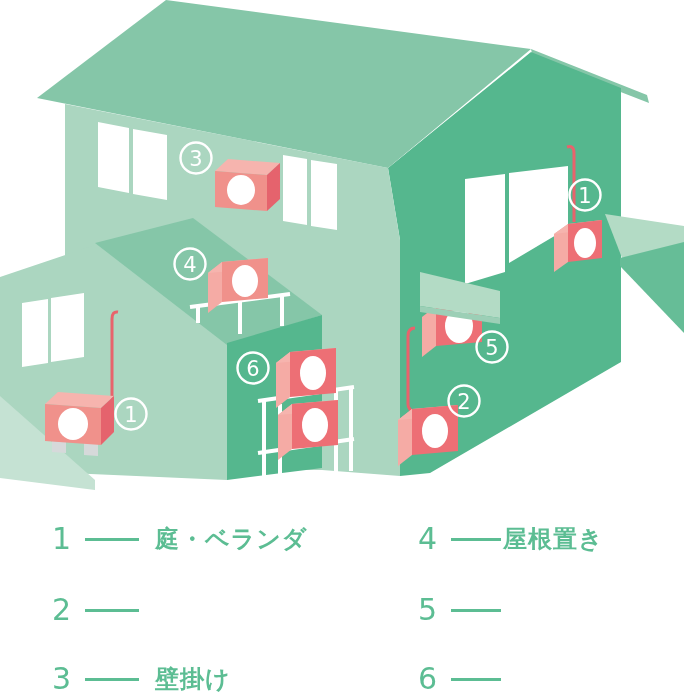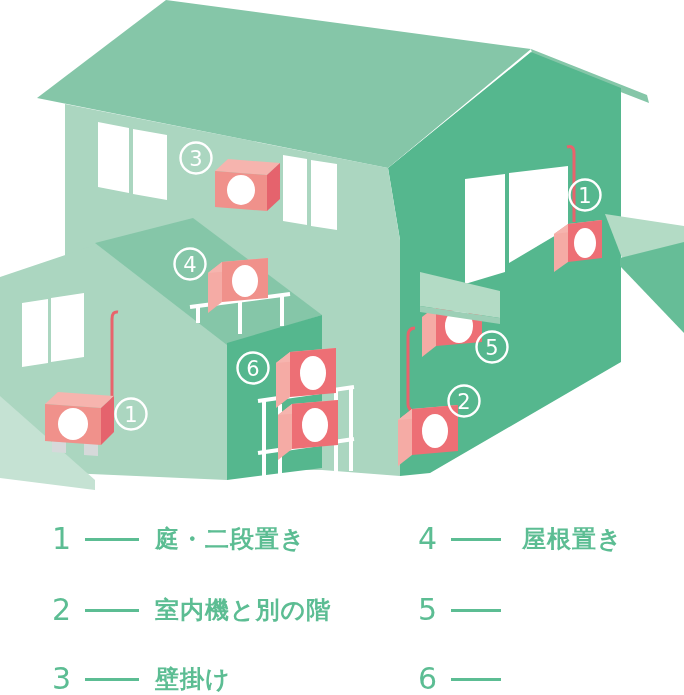--- a/index.html
+++ b/index.html
@@ -7,21 +7,21 @@
          font-family:"DejaVu Sans","Liberation Sans",sans-serif;}
   #house-svg{position:absolute;left:0;top:0;}
   .marker-circle{fill:none;stroke:#ffffff;stroke-width:2.4px;}
   .marker-num{fill:#ffffff;font-size:21px;font-family:"DejaVu Sans","Liberation Sans",sans-serif;
               text-anchor:middle;}
   .lg-item{position:absolute;display:flex;align-items:center;height:34px;}
   .lg-num{color:#5cbd93;font-size:30px;line-height:34px;width:33px;}
   .lg-line{display:inline-block;width:54px;height:3px;background:#5cbd93;}
   .lg-label{color:#5cbd93;font-size:24px;font-weight:bold;letter-spacing:1px;margin-left:16px;white-space:nowrap;}
   .col2 .lg-line{width:50px;}
-  .col2 .lg-label{margin-left:21px;}
+  .col2 .lg-label{margin-left:2px;}
 </style>
 </head>
 <body>
 
 <div id="stage">
 
   <svg id="house-svg" width="684" height="497" viewBox="0 0 684 497">
 
     <polygon points="531,49 647,95 649,103 533,58" fill="#85c6a8"></polygon>
 
@@ -164,26 +164,25 @@
     <g>
       <circle class="marker-circle" cx="464" cy="401" r="15.5"></circle>
       <text class="marker-num" x="464" y="409">2</text>
     </g>
   </svg>
 
   <div>
     <div class="lg-item col1" style="left:52px;top:522px;">
       <span class="lg-num">1</span>
       <span class="lg-line"></span>
-      <span class="lg-label">庭・二段置き</span>
+      <span class="lg-label">庭・ベランダ</span>
     </div>
     <div class="lg-item col1" style="left:52px;top:593px;">
       <span class="lg-num">2</span>
       <span class="lg-line"></span>
-      <span class="lg-label">室内機と別の階</span>
     </div>
     <div class="lg-item col1" style="left:52px;top:662px;">
       <span class="lg-num">3</span>
       <span class="lg-line"></span>
       <span class="lg-label">壁掛け</span>
     </div>
     <div class="lg-item col2" style="left:418px;top:522px;">
       <span class="lg-num">4</span>
       <span class="lg-line"></span>
       <span class="lg-label">屋根置き</span>

